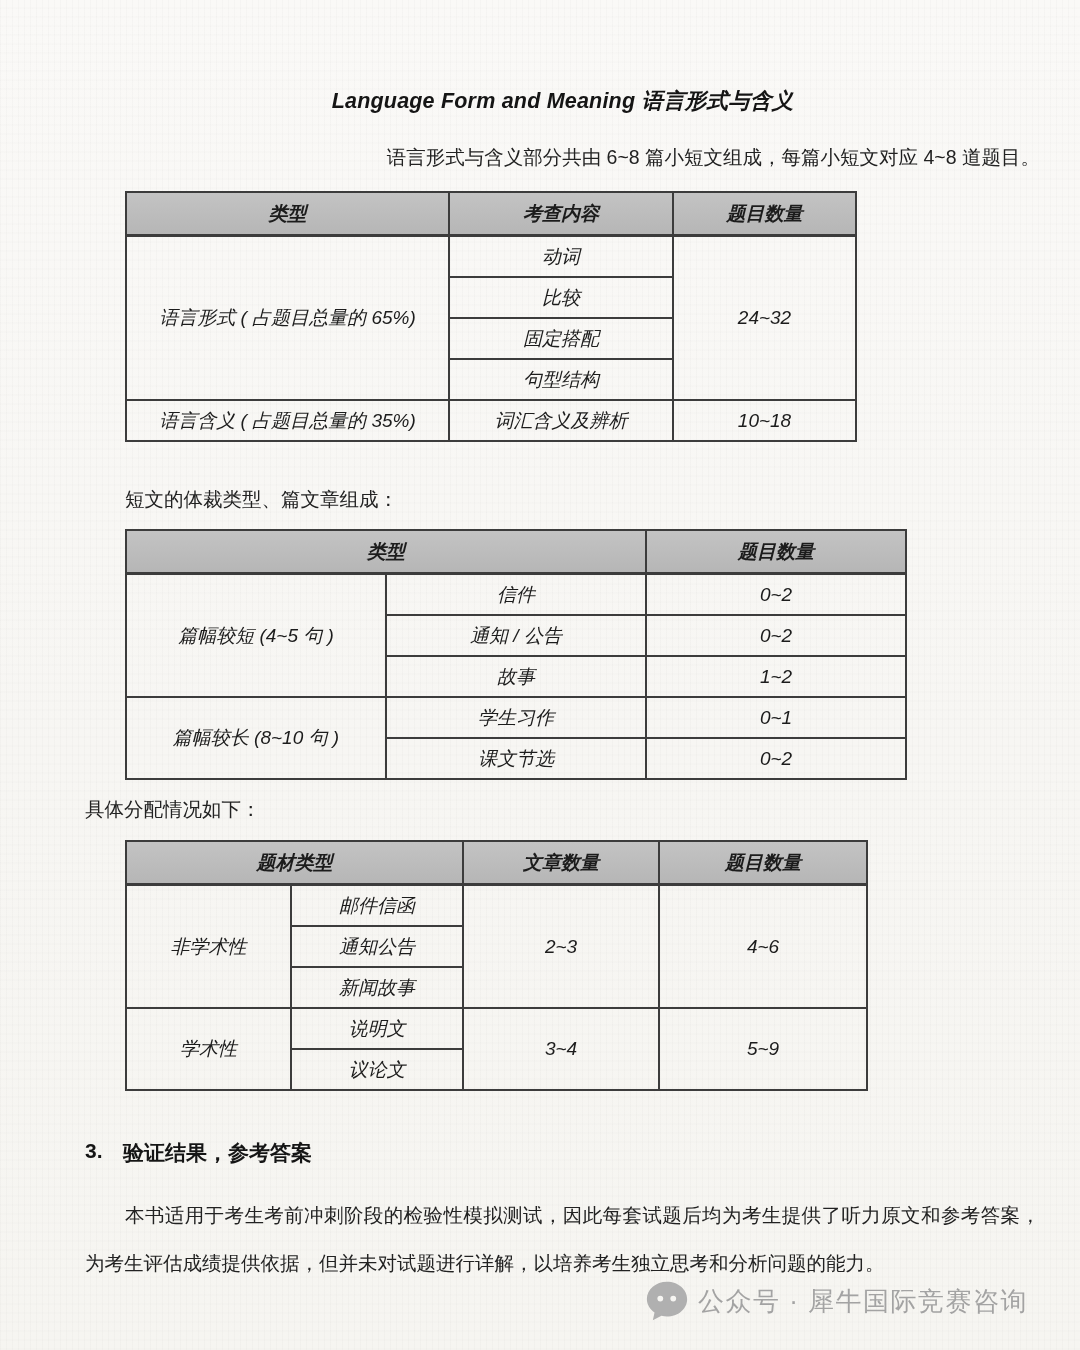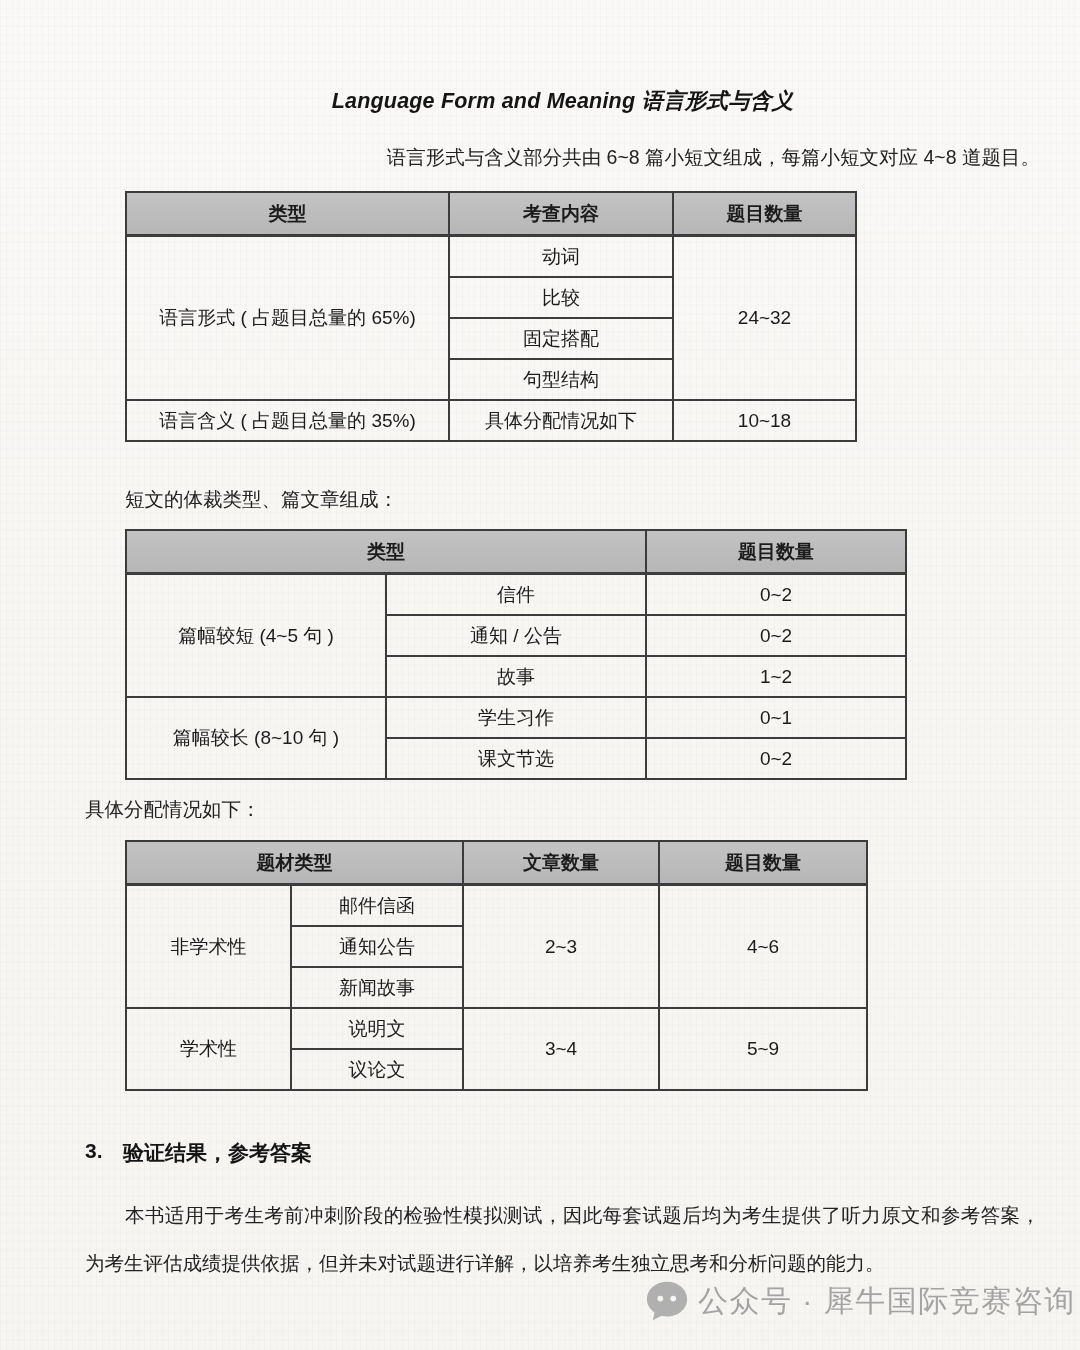--- a/index.html
+++ b/index.html
@@ -38,20 +38,21 @@
   #genre-lead{margin-top:44px;}
   #reading-intro{margin-top:24px;font-size:19px;}
   #reading-lead{margin-top:16px;line-height:26px;}
   #verify-para{margin-top:24px;line-height:48px;text-align:justify;}
 
   table{
     border-collapse:collapse;
     margin-left:40px;
     font-size:19px;
     color:#1c1c1c;
+    font-style:italic;
   }
   #table-lfm{margin-top:20px;}
   #table-genre{margin-top:16px;}
   #table-reading{margin-top:18px;}
   th,td{
     border:2px solid #3c3c3c;
     text-align:center;
     vertical-align:middle;
     padding:0 6px;
     height:39px;
@@ -65,21 +66,21 @@
   }
   .heading3{
     margin-top:48px;
     font-size:21px;font-weight:700;color:#151515;
     display:flex;
   }
   .heading3 .num{width:38px;font-weight:700;}
   .watermark{
     position:absolute;left:644px;top:1278px;
     display:flex;align-items:center;gap:8px;
-    color:#9d9d9d;font-size:30px;letter-spacing:1.5px;
+    color:#9d9d9d;font-size:26px;letter-spacing:1.5px;
     opacity:0.92;white-space:nowrap;
   }
 </style>
 </head>
 <body>
 
 <div class="paper-texture"></div>
 
 <div class="content">
 
@@ -110,21 +111,21 @@
         <td>比较</td>
       </tr>
       <tr>
         <td>固定搭配</td>
       </tr>
       <tr>
         <td>句型结构</td>
       </tr>
       <tr>
         <td>语言含义 ( 占题目总量的 35%)</td>
-        <td>具体分配情况如下</td>
+        <td>词汇含义及辨析</td>
         <td>10~18</td>
       </tr>
     </tbody>
   </table>
 
   <p class="para one-line indent" id="genre-lead">短文的体裁类型、篇文章组成：</p>
 
   <table id="table-genre">
     <colgroup>
       <col style="width:260px">

